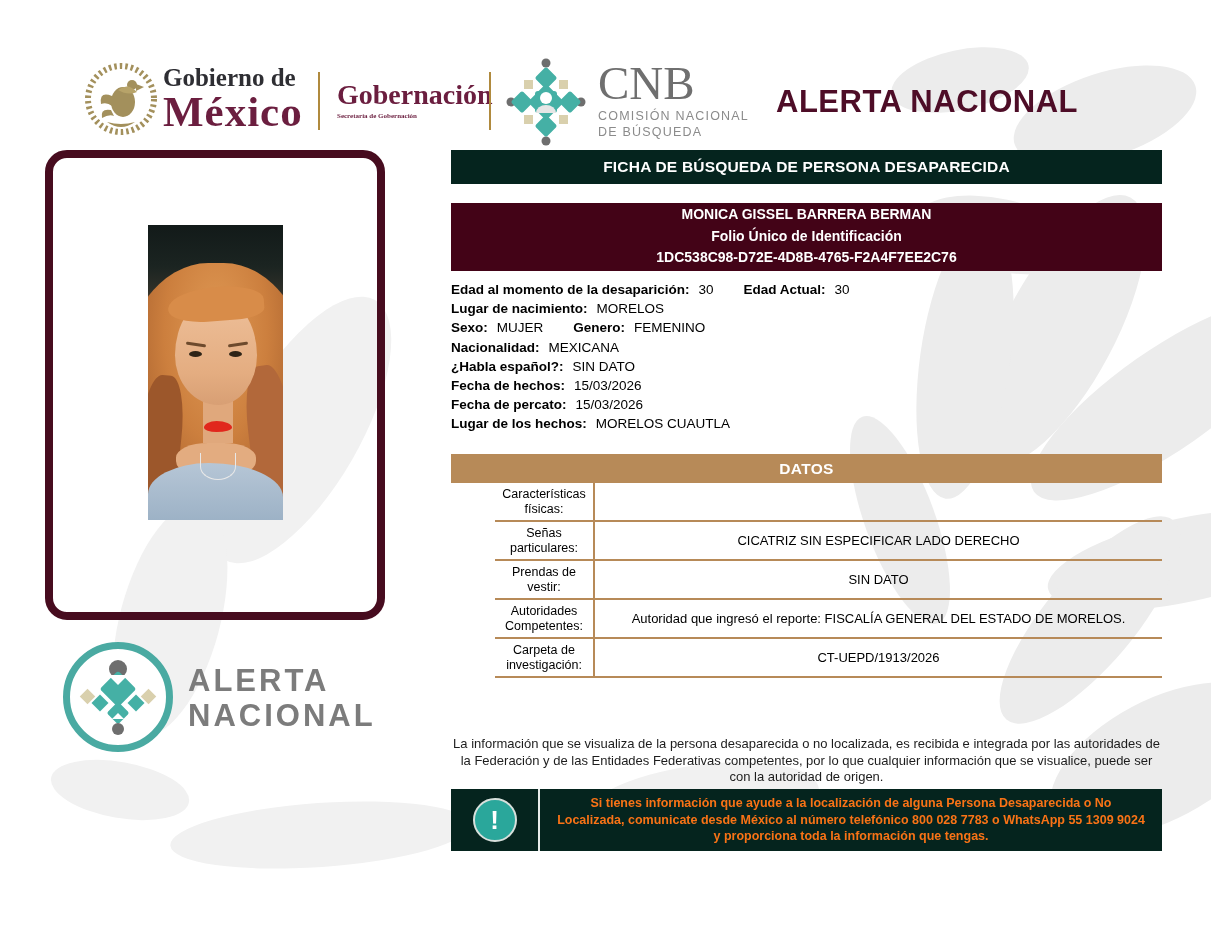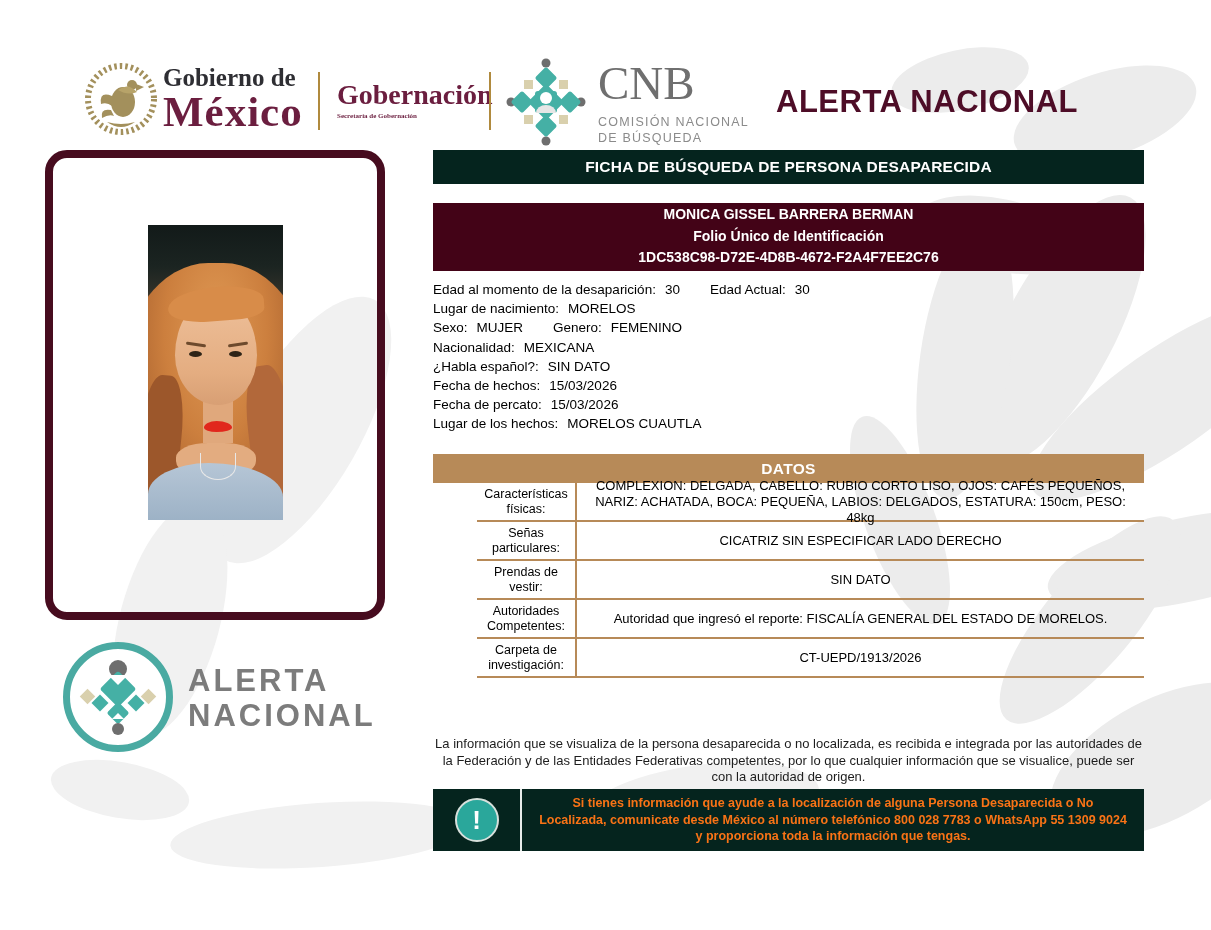--- a/index.html
+++ b/index.html
@@ -10,21 +10,21 @@
   .abs{position:absolute;}
   
   #watermark{position:absolute;left:0;top:0;width:1211px;height:930px;z-index:0;}
   
   .wordmark-small{font-family:"Liberation Serif",serif;font-weight:700;font-size:25px;color:#2e2e33;line-height:24px;}
   .wordmark-big{font-family:"Liberation Serif",serif;font-weight:700;font-size:43px;color:#6b1e3f;line-height:44px;letter-spacing:1px;}
   .hdr-divider{width:2px;height:58px;background:#b08a3e;}
   .gobernacion-title{font-family:"Liberation Serif",serif;font-weight:700;font-size:28px;color:#6b1e3f;line-height:30px;}
   .gobernacion-sub{font-family:"Liberation Serif",serif;font-weight:700;font-size:7px;color:#6b1e3f;margin-top:2px;}
   .cnb-acronym{font-family:"Liberation Serif",serif;font-weight:400;font-size:47px;color:#6f6f6f;line-height:46px;}
-  .cnb-org{font-size:12.5px;color:#8b8b8b;letter-spacing:1.2px;line-height:16px;margin-top:8px;}
+  .cnb-org{font-size:12.5px;color:#8b8b8b;letter-spacing:1.2px;line-height:16px;margin-top:2px;}
   .page-title{font-size:31px;font-weight:800;color:#4e0d27;letter-spacing:.5px;text-align:center;}
   
   .photo-frame{left:45px;top:150px;width:340px;height:470px;border:8px solid #470c1f;border-radius:22px;box-sizing:border-box;z-index:1;}
   .photo{position:relative;width:135px;height:295px;margin:67px auto 0;overflow:hidden;background:linear-gradient(180deg,#121a19 0%,#1b2421 14%,#2e2f28 22%,#6b4c33 30%,#8a5a36 40%);}
   .photo>div{position:absolute;}
   .ph-hair{left:-28px;top:38px;width:192px;height:270px;border-radius:46% 46% 38% 38%;
     background:radial-gradient(ellipse at 50% 26%,#e09a55 0%,#cc7f3e 38%,#a9622f 68%,#7d4426 100%);}
   .ph-face{left:27px;top:72px;width:82px;height:108px;border-radius:50% 50% 47% 53%/54% 54% 46% 46%;
     background:linear-gradient(180deg,#eec09a 0%,#e4ad81 70%,#d89f74 100%);}
   .ph-fringe{left:20px;top:62px;width:96px;height:34px;border-radius:55% 45% 30% 40%;background:#d88c49;transform:rotate(-4deg);}
@@ -33,28 +33,28 @@
   .ph-lips{left:56px;top:196px;width:28px;height:11px;background:#e1271c;border-radius:45% 55% 55% 45%/60% 60% 40% 40%;}
   .ph-neck{left:55px;top:168px;width:30px;height:50px;background:#e0a87c;}
   .ph-shirt{left:0;top:238px;width:135px;height:57px;background:linear-gradient(180deg,#b6c6d6,#9db2c6);border-radius:45% 55% 0 0/55% 60% 0 0;}
   .ph-chest{left:28px;top:218px;width:80px;height:36px;background:#e3ac80;border-radius:40% 40% 50% 50%;}
   .ph-strand-l{left:-10px;top:150px;width:42px;height:150px;background:#9c572b;border-radius:40%;transform:rotate(6deg);}
   .ph-strand-r{left:102px;top:140px;width:44px;height:160px;background:#b2683a;border-radius:40%;transform:rotate(-7deg);}
   .ph-necklace{left:52px;top:228px;width:34px;height:26px;border:1.5px solid #e8e8e8;border-top:none;border-radius:0 0 50% 50%;background:transparent;}
   .side-logo-circle{left:63px;top:642px;width:110px;height:110px;border:7px solid #4aaaa2;border-radius:50%;box-sizing:border-box;z-index:1;background:#fff;}
   .side-logo-text{left:188px;top:663px;font-size:31px;font-weight:800;color:#7c7c7c;letter-spacing:3px;line-height:35px;z-index:1;}
   
-  .rcol{left:433px;width:711px;z-index:1;}
+  .rcol{left:451px;width:711px;z-index:1;}
   .banner{color:#fff;font-weight:700;text-align:center;box-sizing:border-box;}
   .banner-ficha{top:150px;height:34px;background:#05241e;font-size:15.5px;line-height:34px;letter-spacing:.2px;}
   .banner-name{top:203px;height:68px;background:#430317;font-size:14px;line-height:21.5px;padding-top:1px;}
   .banner-datos{top:454px;height:29px;background:#b78a58;font-size:15.5px;line-height:29px;letter-spacing:.3px;}
   .details{top:280px;font-size:13.5px;}
   .d-line{height:19.2px;line-height:19.2px;white-space:nowrap;}
-  .d-label{font-weight:400;margin-right:9px;}
+  .d-label{font-weight:700;margin-right:9px;}
   .d-value{margin-right:30px;}
   .datatable{top:483px;}
   .t-row{display:flex;border-bottom:2px solid #b78a58;height:39px;box-sizing:border-box;align-items:stretch;margin-left:44px;}
   .t-label{width:100px;border-right:2px solid #b78a58;display:flex;align-items:center;justify-content:center;text-align:center;font-size:12.5px;line-height:15px;padding:2px 4px;box-sizing:border-box;}
   .t-value{flex:1;display:flex;align-items:center;justify-content:center;text-align:center;font-size:13px;line-height:16px;padding:2px 14px;box-sizing:border-box;}
   .disclaimer{top:736px;font-size:13px;line-height:16.5px;text-align:center;color:#1d1d1d;}
   .alert-banner{top:789px;height:62px;background:#05241e;display:flex;align-items:stretch;}
   .alert-icon-cell{width:87px;display:flex;align-items:center;justify-content:center;border-right:2px solid #e8ecea;}
   .alert-icon{width:40px;height:40px;border-radius:50%;background:#2aa79b;border:2px solid #d7e0dc;color:#fff;font-weight:800;font-size:26px;line-height:40px;text-align:center;box-sizing:content-box;}
   .alert-text{flex:1;display:flex;align-items:center;justify-content:center;padding:4px 16px;color:#f97316;font-weight:700;font-size:12.5px;line-height:16.5px;text-align:center;border-radius:13px;}
@@ -177,21 +177,21 @@
 <div class="abs side-logo-text">
   <div>ALERTA</div>
   <div>NACIONAL</div>
 </div>
 
 <div class="abs rcol banner banner-ficha">FICHA DE BÚSQUEDA DE PERSONA DESAPARECIDA</div>
 
 <div class="abs rcol banner banner-name">
   <div>MONICA GISSEL BARRERA BERMAN</div>
   <div>Folio Único de Identificación</div>
-  <div>1DC538C98-D72E-4D8B-4672-F2A4F7EE2C76</div>
+  <div>1DC538C98-D72E-4D8B-4765-F2A4F7EE2C76</div>
 </div>
 
 <div class="abs rcol details">
   <div class="d-line">
     <span class="d-label">Edad al momento de la desaparición:</span><span class="d-value">30</span><span class="d-label">Edad Actual:</span><span class="d-value">30</span>
   </div>
   <div class="d-line">
     <span class="d-label">Lugar de nacimiento:</span><span class="d-value">MORELOS</span>
   </div>
   <div class="d-line">
@@ -212,21 +212,20 @@
   <div class="d-line">
     <span class="d-label">Lugar de los hechos:</span><span class="d-value">MORELOS CUAUTLA</span>
   </div>
 </div>
 
 <div class="abs rcol banner banner-datos">DATOS</div>
 
 <div class="abs rcol datatable">
   <div class="t-row">
     <div class="t-label">Características físicas:</div>
-    <div class="t-value">COMPLEXION: DELGADA, CABELLO: RUBIO CORTO LISO, OJOS: CAFÉS PEQUEÑOS, NARIZ: ACHATADA, BOCA: PEQUEÑA, LABIOS: DELGADOS, ESTATURA: 150cm, PESO: 48kg</div>
   </div>
   <div class="t-row">
     <div class="t-label">Señas particulares:</div>
     <div class="t-value">CICATRIZ SIN ESPECIFICAR LADO DERECHO</div>
   </div>
   <div class="t-row">
     <div class="t-label">Prendas de vestir:</div>
     <div class="t-value">SIN DATO</div>
   </div>
   <div class="t-row">

